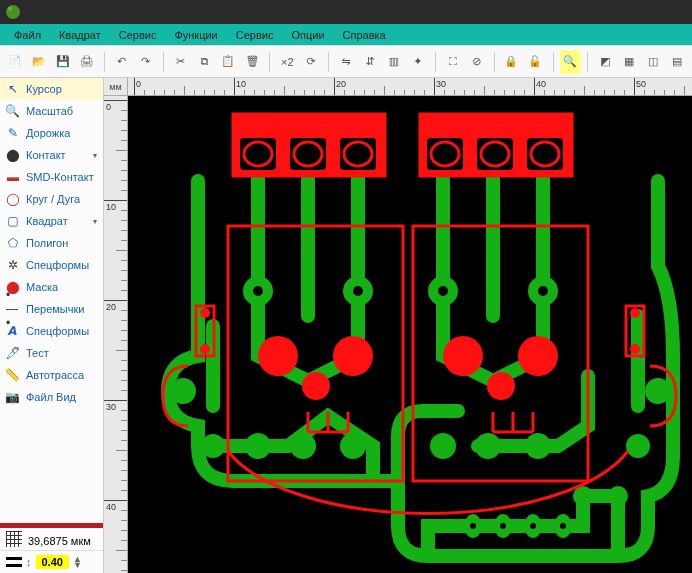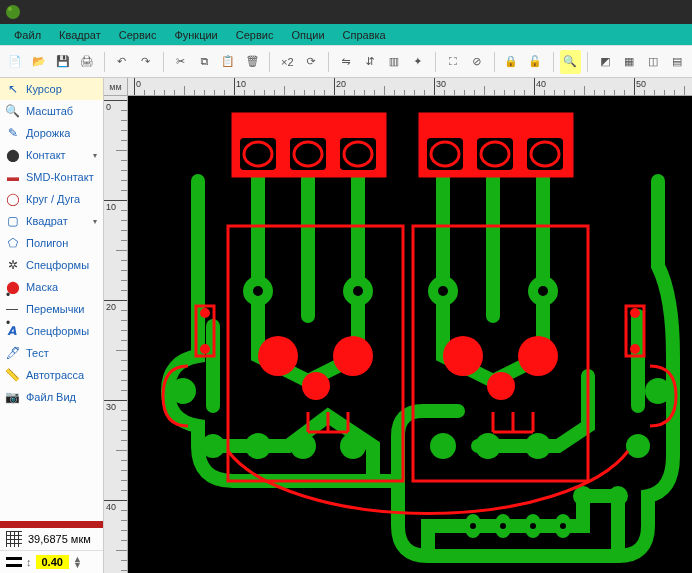--- a/index.html
+++ b/index.html
@@ -14,21 +14,21 @@
 .tbtn { width: 24px; height: 24px; display: flex; align-items: center; justify-content: center; cursor: pointer; border-radius: 2px; color:#555; }
 .tsep { width: 1px; height: 20px; background: #ccc; margin: 0 4px; }
 .main { display: flex; height: calc(573px - 24px - 22px - 32px); }
 .sidebar { width: 104px; background: #fcfcfc; border-right: 1px solid #ccc; display: flex; flex-direction: column; }
 .tool-item { display: flex; align-items: center; padding: 4px 6px; cursor: pointer; gap: 6px; color: #1a5fb4; }
 .tool-item.selected { background: #fff8d0; }
 .tool-icon { width: 14px; height: 14px; display: flex; align-items: center; justify-content: center; flex-shrink: 0; font-size: 12px; }
 .tool-label { color: #1a5fb4; font-size: 11px; white-space: nowrap; overflow: hidden; }
 .tool-chevron { margin-left: auto; color: #666; font-size: 8px; }
 .sidebar-spacer { flex: 1; }
-.grid-info { display: flex; align-items: center; padding: 3px 6px; gap: 6px; border-top:7px solid #b91c1c;}
+.grid-info { display: flex; align-items: flex-end; padding: 3px 6px; gap: 6px; border-top:5px solid #b91c1c;}
 .grid-icon { width: 16px; height: 16px; background-image: linear-gradient(#333 1px, transparent 1px), linear-gradient(90deg, #333 1px, transparent 1px); background-size: 4px 4px; }
 .trackwidth { display: flex; align-items: center; padding: 4px 6px; gap: 4px; border-top:1px solid #e0e0e0;}
 .trackwidth .swatch{width:16px;height:10px;background:#000;position:relative;}
 .trackwidth .swatch::after{content:'';position:absolute;left:0;right:0;top:3px;height:4px;background:#fff;}
 .trackwidth .val{background:#ffff00;color:#000;padding:1px 6px;font-weight:bold;min-width:32px;text-align:right;}
 .canvas-area { flex: 1; display: flex; flex-direction: column; background: #fff; }
 .ruler-corner { width: 24px; height: 18px; background: #e8e8e8; border-right: 1px solid #aaa; border-bottom: 1px solid #aaa; display:flex;align-items:center;justify-content:center;font-size:9px;color:#444;}
 .ruler-row { display: flex; height: 18px; }
 .ruler-h { flex: 1; background: #e8e8e8; border-bottom: 1px solid #aaa; position: relative; overflow: hidden; }
 .ruler-h .tick { position: absolute; top: 0; width: 1px; height: 18px; background: #888; }

